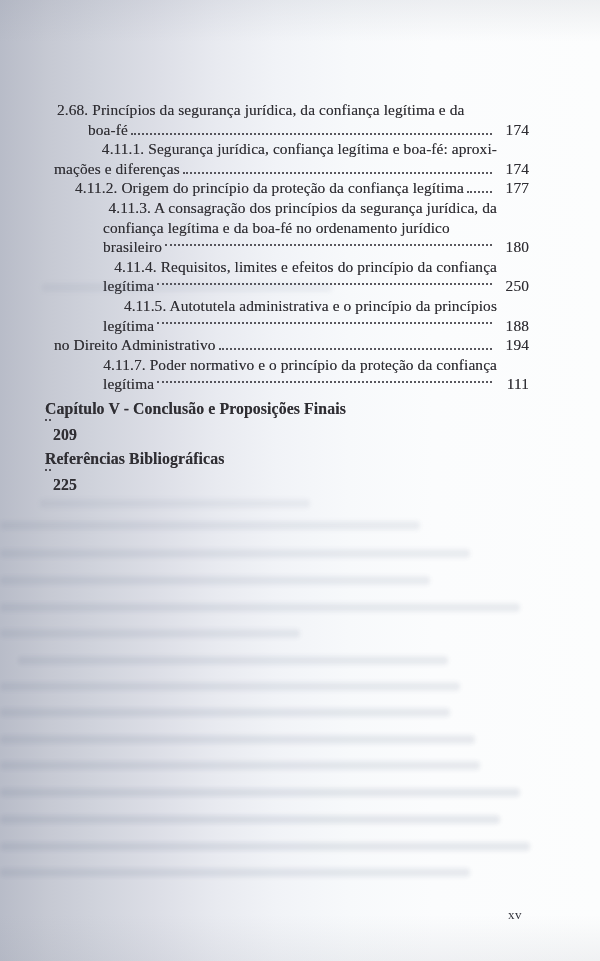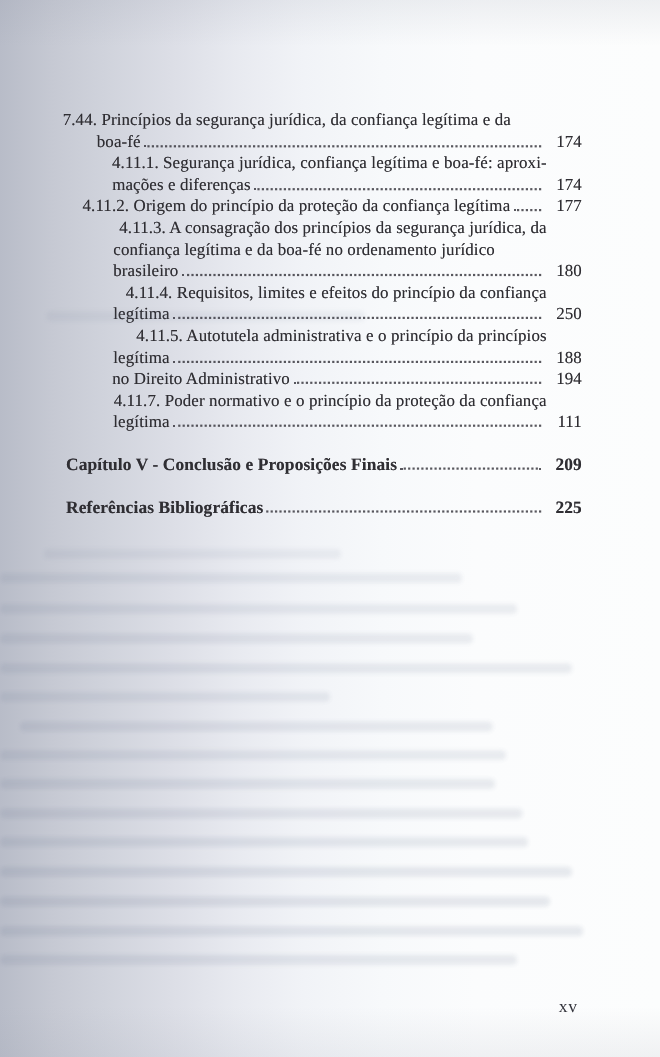--- a/index.html
+++ b/index.html
@@ -55,29 +55,29 @@
     flex:1;
     min-width:6px;
     border-bottom:2px dotted rgba(52,51,58,.82);
     margin:0 5px 4px 3px;
   }
   .pg{flex:none;width:32px;text-align:right;white-space:nowrap;}
 
   .in-main {padding-left:57px;}
   .in-cont1{padding-left:88px;}
   .in-sub  {padding-left:75px;justify-content:flex-end;}
-  .in-cont2{padding-left:103px;}
-  .in-cont3{padding-left:102px;}
-  .in-chap {padding-left:60px;font-weight:bold;margin-top:19px;font-size:15.8px;}
+  .in-cont2{padding-left:103px;align-items:center;}
+  .in-cont3{padding-left:54px;}
+  .in-chap {padding-left:42px;font-weight:bold;margin-top:5px;font-size:15.8px;flex-direction:column;}
 
   
   .folio{
     position:absolute;
     left:508px; top:907px;
-    font-size:16px;
+    font-size:13px;
     letter-spacing:.6px;
     color:#33343c;
   }
 
   
   .ghost{
     position:absolute;
     height:9px;
     background:rgba(104,114,138,.15);
     filter:blur(2px);
@@ -86,21 +86,21 @@
   }
 </style>
 </head>
 <body>
 
 <div class="page">
 
   <div class="toc">
 
     <div class="row in-main nopage">
-      <span class="t">7.44. Princípios da segurança jurídica, da confiança legítima e da</span>
+      <span class="t">2.68. Princípios da segurança jurídica, da confiança legítima e da</span>
 
       <span class="pg"></span>
     </div>
 
     <div class="row in-cont1">
       <span class="t">boa-fé</span>
       <span class="leader"></span>
       <span class="pg">174</span>
     </div>
 

